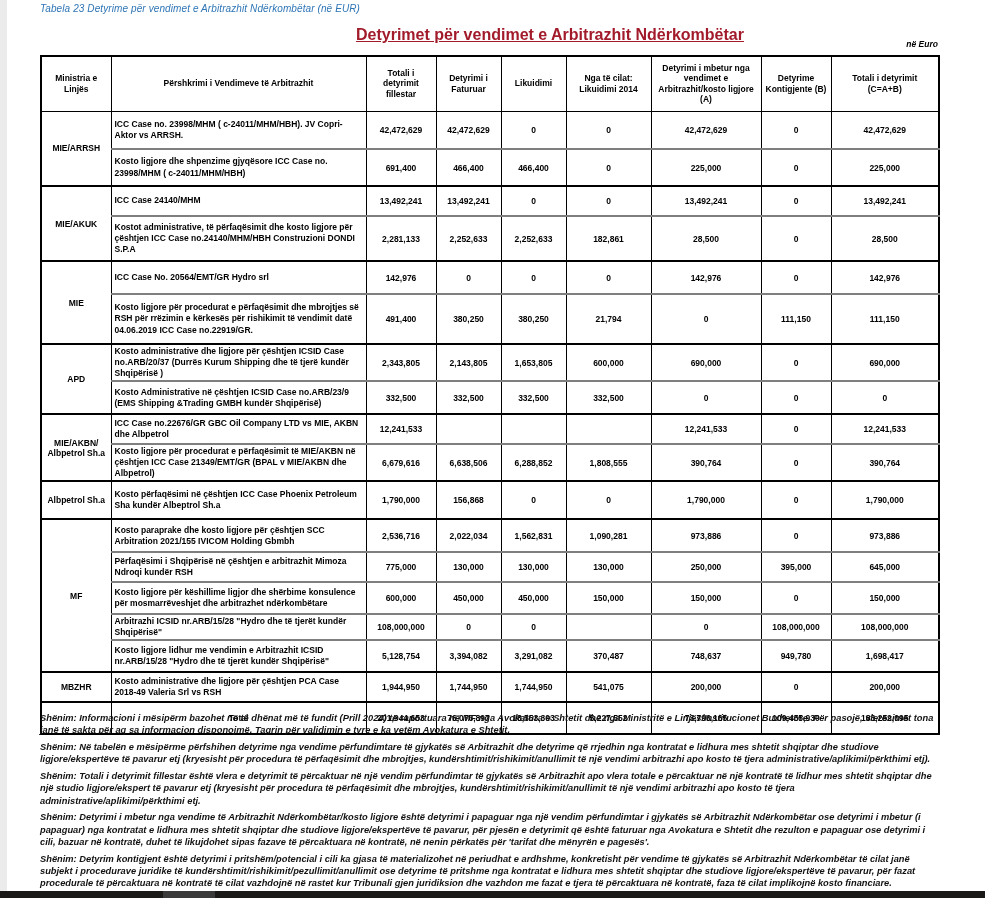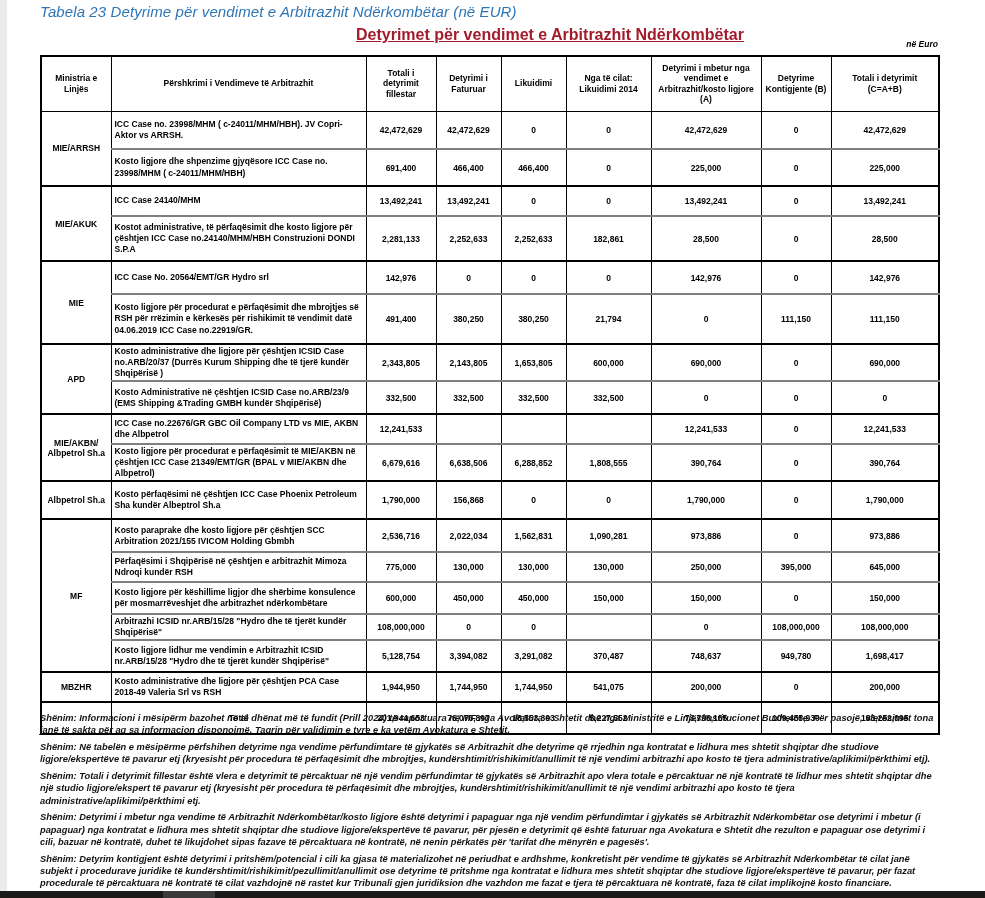--- a/index.html
+++ b/index.html
@@ -3,21 +3,21 @@
 <meta charset="utf-8">
 <style>
   html,body{margin:0;padding:0;}
   body{
     width:985px;height:898px;position:relative;background:#ffffff;
     font-family:"Liberation Sans",sans-serif;overflow:hidden;
   }
   .left-strip{position:absolute;left:0;top:0;width:7px;height:892px;background:#ebebeb;}
   .caption{
     position:absolute;left:40px;top:3px;width:700px;
-    font-size:15px;font-style:italic;color:#2e75b5;letter-spacing:.1px;
+    font-size:10px;font-style:italic;color:#2e75b5;letter-spacing:.1px;
   }
   .doc-title{
     position:absolute;left:240px;top:26px;width:620px;text-align:center;
     font-size:16px;font-weight:bold;color:#a21b2b;text-decoration:underline;
   }
   .currency-note{
     position:absolute;left:738px;top:39px;width:200px;text-align:right;
     font-size:8.5px;font-weight:bold;font-style:italic;color:#000;
   }
   table.arb{

